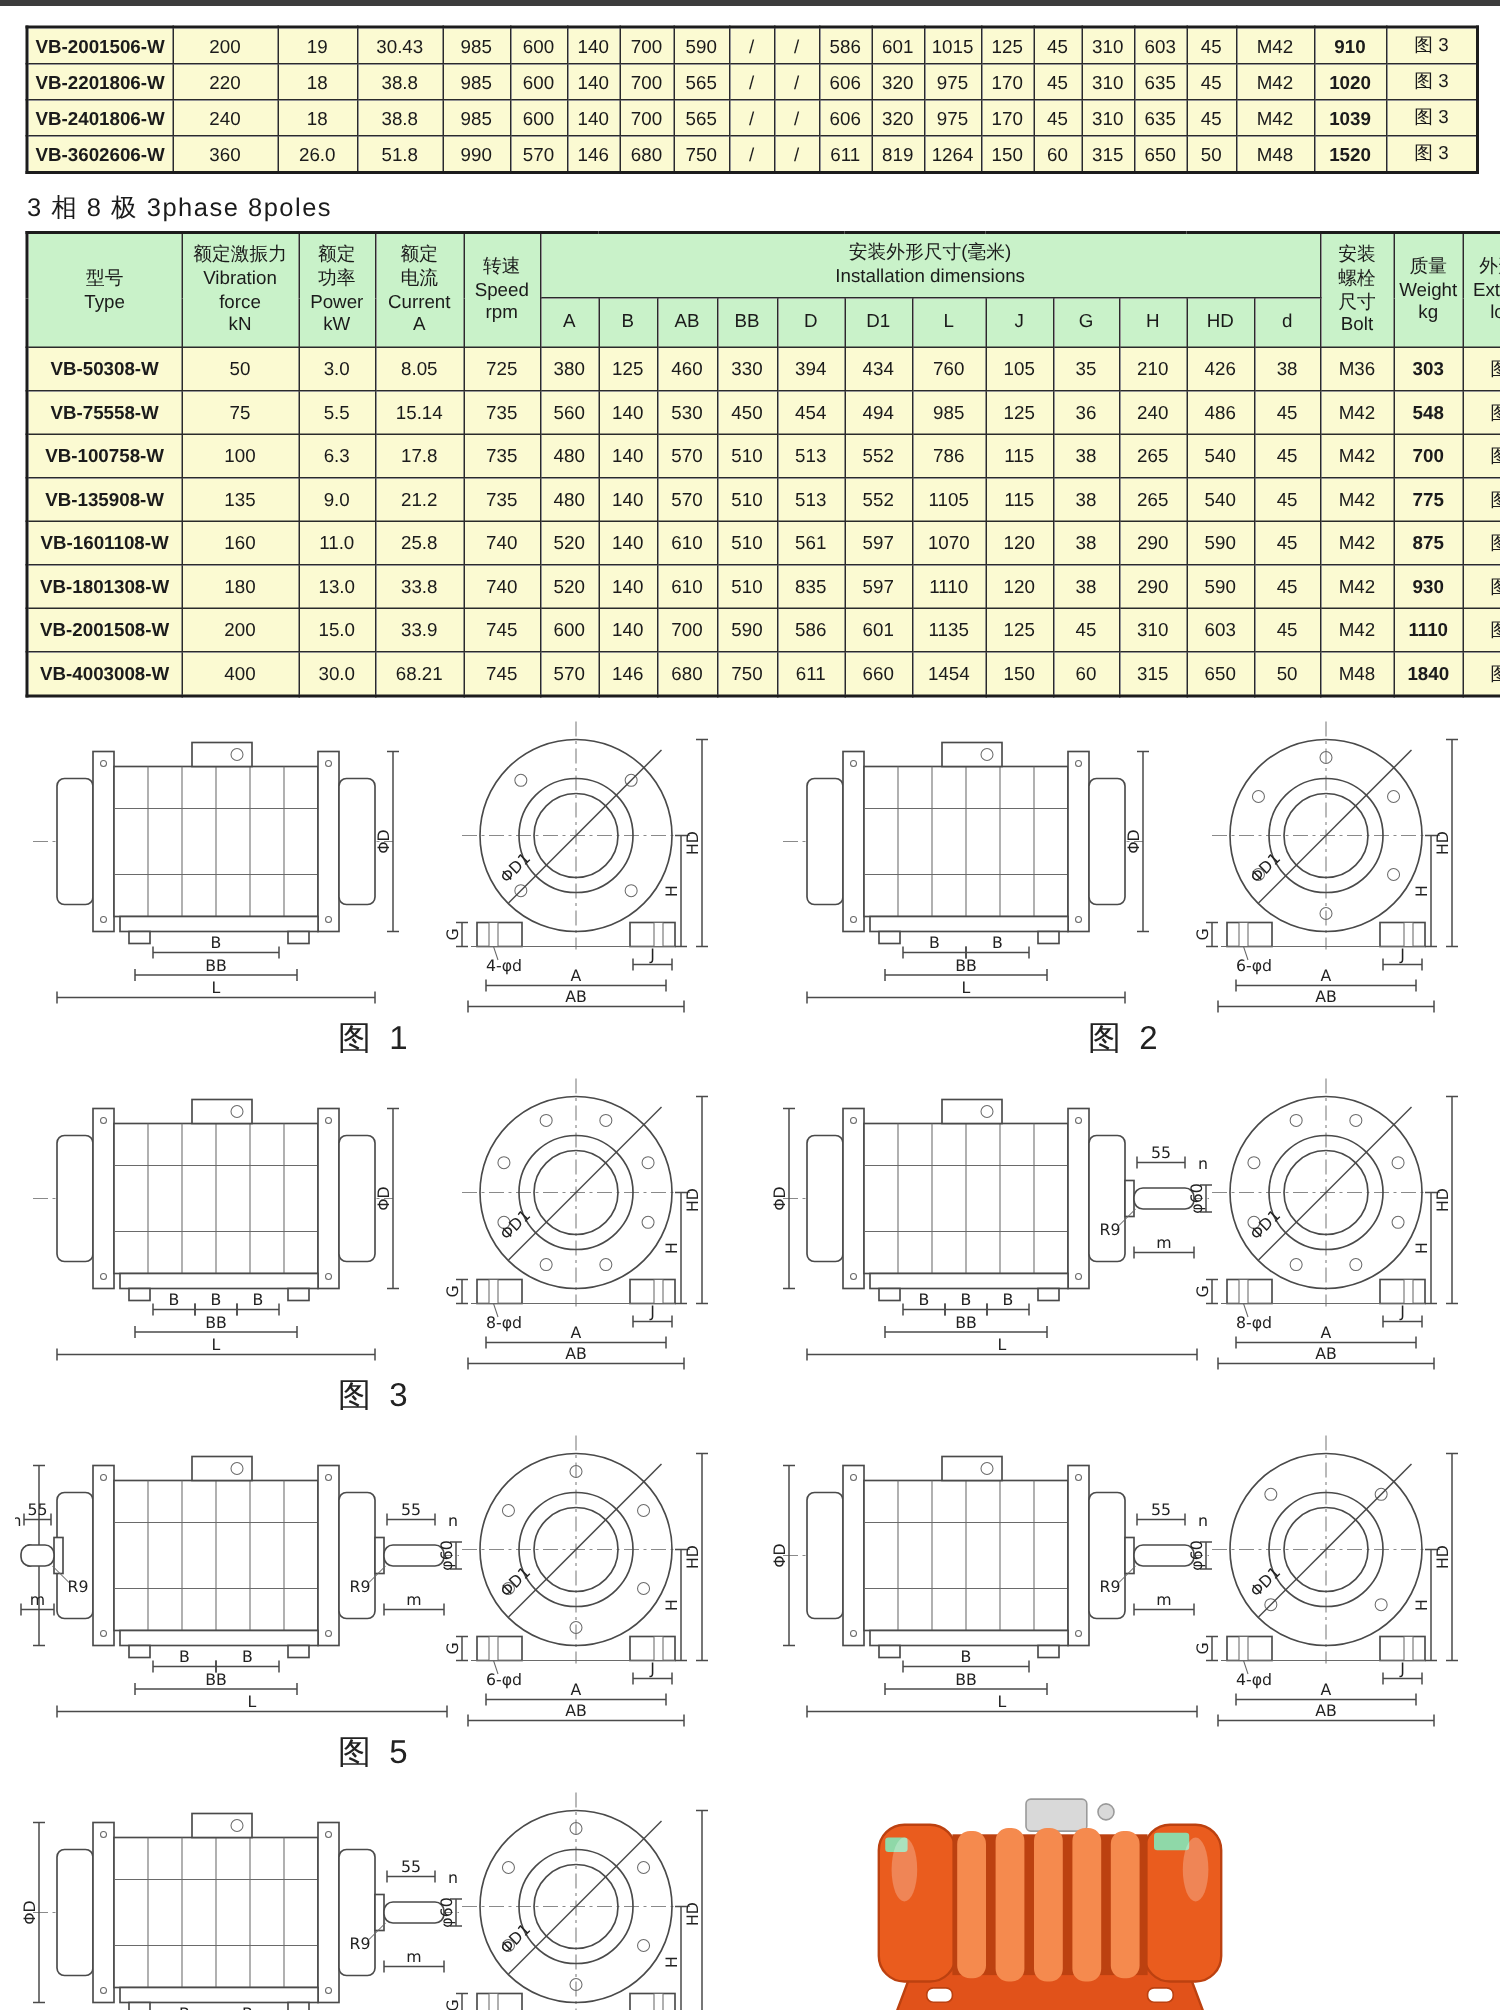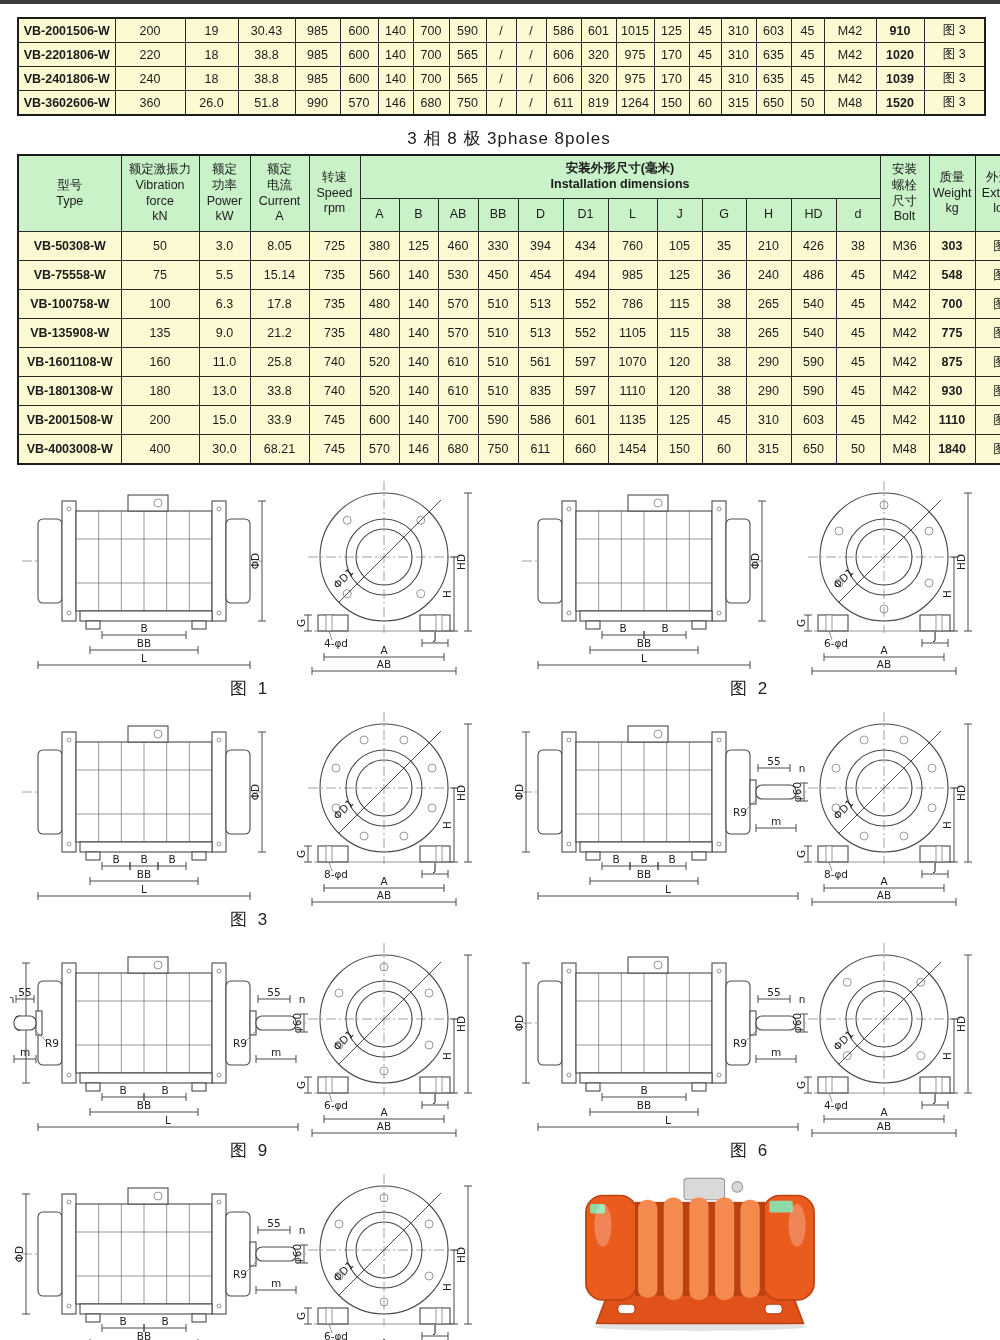--- a/index.html
+++ b/index.html
@@ -12,27 +12,27 @@
        border:2px solid #1c1c1c;}
   .tbl td,.tbl th{border:1.4px solid #2a2a2a;text-align:center;vertical-align:middle;
        font-size:12.5px;padding:1px 0;overflow:hidden;}
   .top-tbl{margin-top:13px;}
   .top-tbl td{background:#fbfad2;height:21px;}
   .main-tbl td{background:#fbfad2;height:26px;}
   .main-tbl th{background:#c9f2c9;font-weight:normal;line-height:1.25;}
   .pre{white-space:pre-line;}
   .b{font-weight:bold;}
   .dims-title{font-size:12.5px;}
-  .heading{font-size:17px;margin:11px 0 4px 18px;letter-spacing:1px;text-align:center;}
+  .heading{font-size:17px;margin:11px 0 4px 18px;letter-spacing:1px;}
 
   
   .figs{margin-top:4px;}
   .fig-row{display:flex;width:1000px;}
   .fig-slot{width:500px;text-align:center;}
-  .fig-caption{font-size:17px;letter-spacing:3px;color:#222;margin-top:0px;}
+  .fig-caption{font-size:22px;letter-spacing:3px;color:#222;margin-top:0px;}
   svg.figsvg{display:block;margin:0 auto;}
   .figsvg line{stroke:#4a4a4a;stroke-width:1;fill:none;}
   .figsvg .thin{stroke:#6a6a6a;stroke-width:.7;}
   .figsvg .cl{stroke:#8a8a8a;stroke-width:.8;stroke-dasharray:10 3 2 3;}
   .figsvg rect{fill:#ffffff;stroke:#4a4a4a;stroke-width:1.1;}
   .figsvg circle{fill:none;stroke:#4a4a4a;stroke-width:1.1;}
   .figsvg text{font-family:"DejaVu Sans",sans-serif;font-size:10.5px;fill:#222;text-anchor:middle;}
 
   
   .right-col{width:500px;}
@@ -207,21 +207,21 @@
 功率
 Power
 kW</th>
         <th rowspan="2" class="pre">额定
 电流
 Current
 A</th>
         <th rowspan="2" class="pre">转速
 Speed
 rpm</th>
-        <th colspan="12" style="height:40px;font-weight:bold;">
+        <th colspan="12" style="height:40px;">
           <div class="dims-title">安装外形尺寸(毫米)</div>
           <div class="dims-title">Installation dimensions</div>
         </th>
         <th rowspan="2" class="pre">安装
 螺栓
 尺寸
 Bolt</th>
         <th rowspan="2" class="pre">质量
 Weight
 kg</th>
@@ -928,21 +928,21 @@
             <text x="425" y="171">J</text>
             <line x1="314" y1="184" x2="314" y2="192"></line>
             <line x1="434" y1="184" x2="434" y2="192"></line>
             <line x1="314" y1="188" x2="434" y2="188"></line>
             <text x="374" y="185">A</text>
             <line x1="302" y1="198" x2="302" y2="206"></line>
             <line x1="446" y1="198" x2="446" y2="206"></line>
             <line x1="302" y1="202" x2="446" y2="202"></line>
             <text x="374" y="199">AB</text>
           </svg>
-          <div class="fig-caption">图 9</div>
+          <div class="fig-caption">图 5</div>
         </div>
       <div class="fig-slot">
           <svg class="figsvg" width="480" height="208" viewBox="0 0 480 208">
             <line x1="12" y1="92" x2="296" y2="92" class="cl"></line>
             <rect x="28" y="50" width="24" height="84" rx="5"></rect>
             <rect x="52" y="32" width="14" height="120"></rect>
             <rect x="66" y="42" width="136" height="100"></rect>
             <line x1="88.66666666666667" y1="42" x2="88.66666666666667" y2="142" class="thin"></line>
             <line x1="111.33333333333334" y1="42" x2="111.33333333333334" y2="142" class="thin"></line>
             <line x1="134" y1="42" x2="134" y2="142" class="thin"></line>
@@ -1030,21 +1030,20 @@
             <text x="425" y="171">J</text>
             <line x1="314" y1="184" x2="314" y2="192"></line>
             <line x1="434" y1="184" x2="434" y2="192"></line>
             <line x1="314" y1="188" x2="434" y2="188"></line>
             <text x="374" y="185">A</text>
             <line x1="302" y1="198" x2="302" y2="206"></line>
             <line x1="446" y1="198" x2="446" y2="206"></line>
             <line x1="302" y1="202" x2="446" y2="202"></line>
             <text x="374" y="199">AB</text>
           </svg>
-          <div class="fig-caption">图 6</div>
         </div>
     </div>
     <div class="fig-row">
       <div class="fig-slot">
           <svg class="figsvg" width="480" height="208" viewBox="0 0 480 208">
             <line x1="12" y1="92" x2="296" y2="92" class="cl"></line>
             <rect x="28" y="50" width="24" height="84" rx="5"></rect>
             <rect x="52" y="32" width="14" height="120"></rect>
             <rect x="66" y="42" width="136" height="100"></rect>
             <line x1="88.66666666666667" y1="42" x2="88.66666666666667" y2="142" class="thin"></line>

